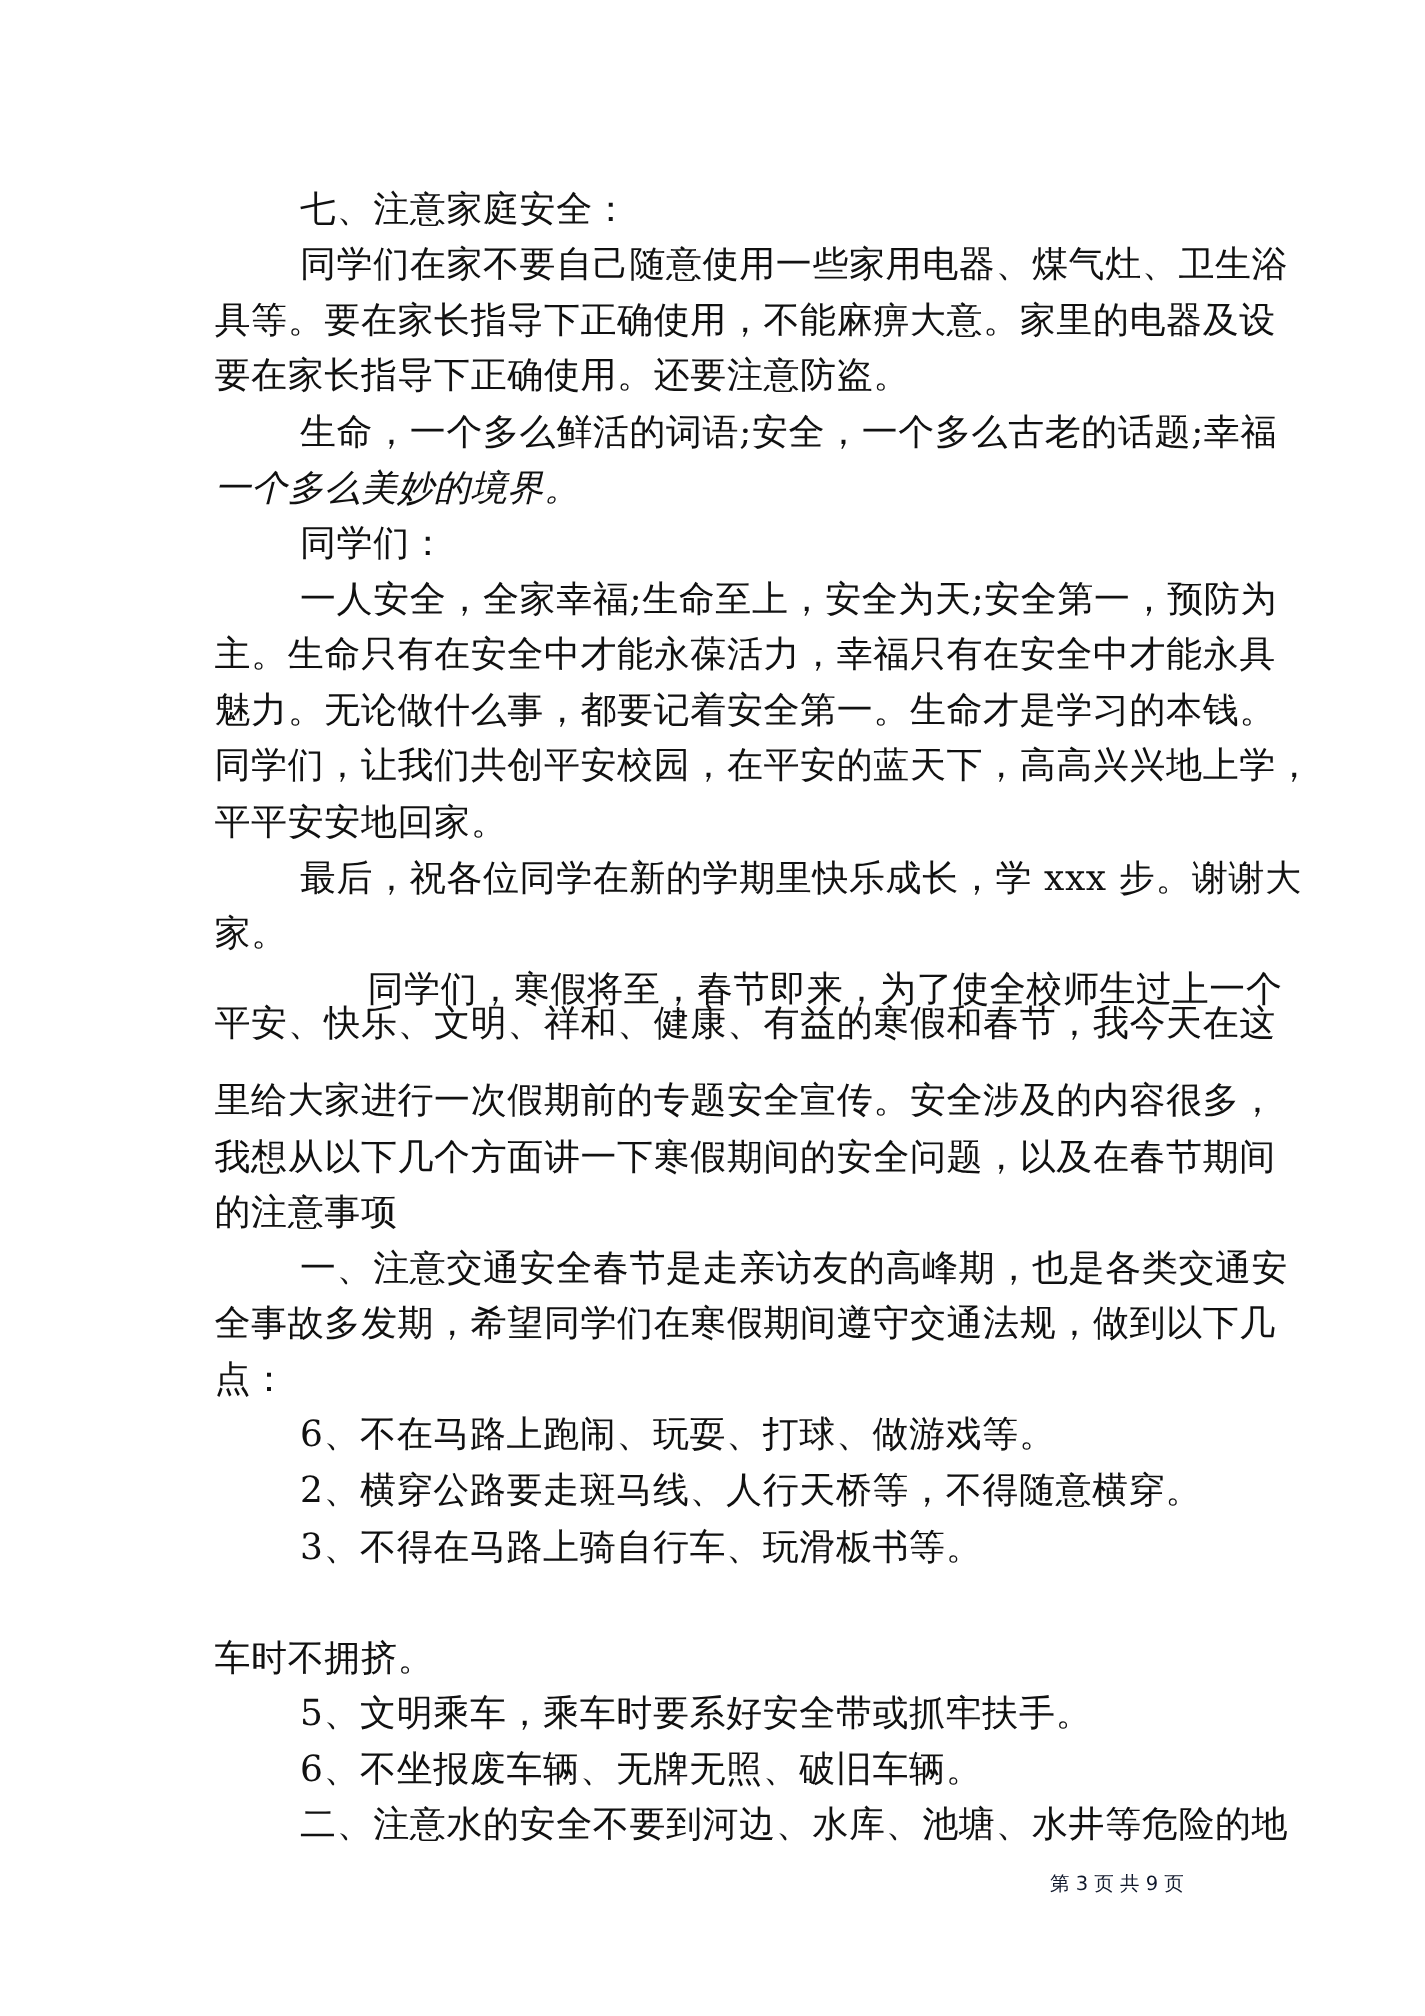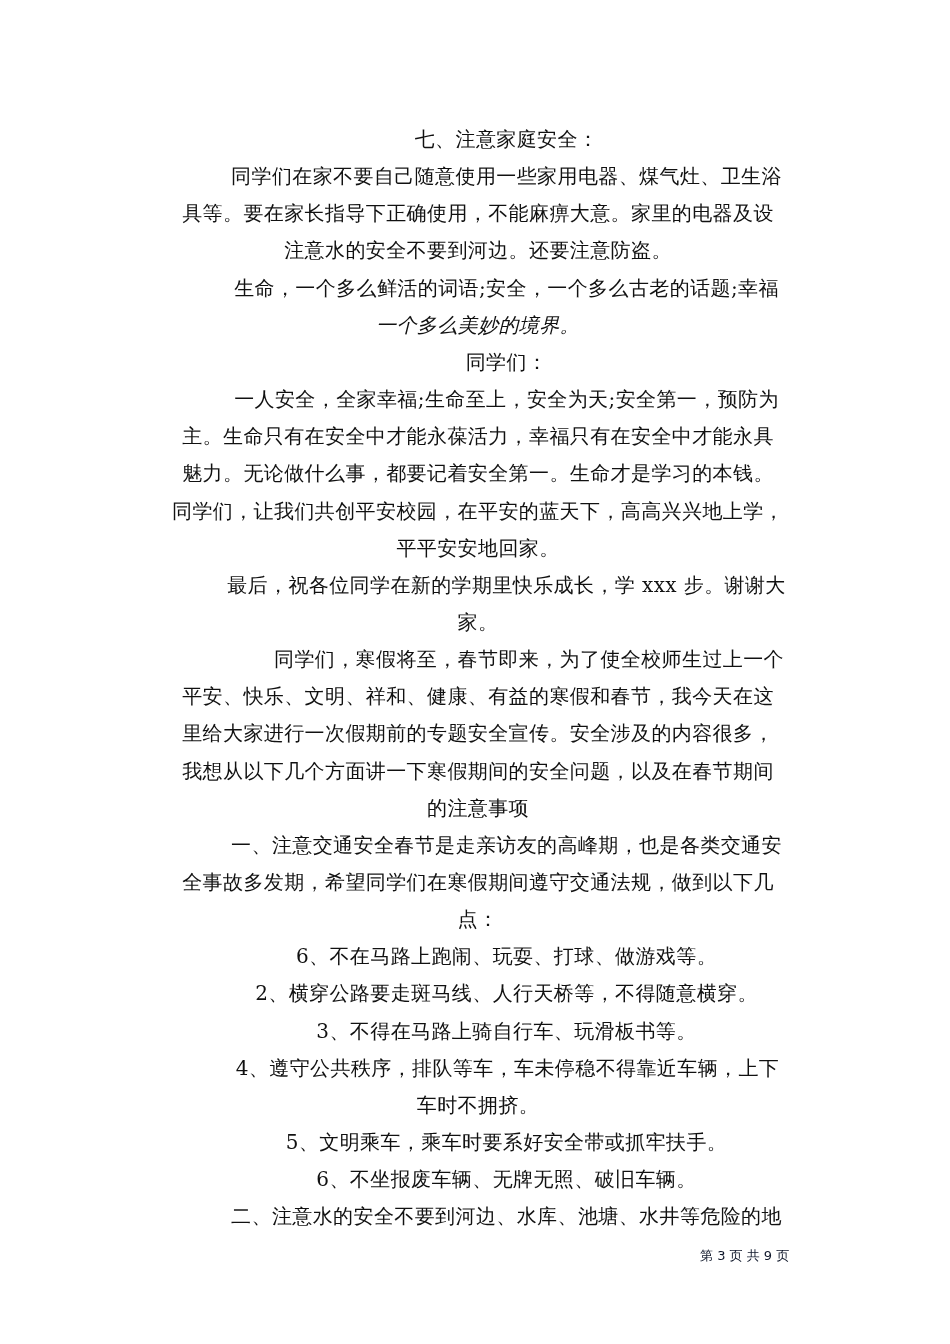--- a/index.html
+++ b/index.html
@@ -1,52 +1,51 @@
 <!DOCTYPE html>
 <html><head>
 <meta charset="utf-8">
 <style>
   html, body { margin: 0; padding: 0; background: #ffffff; }
   body { width: 950px; height: 1344px; position: relative; overflow: hidden;
          font-family: "DejaVu Serif", "Liberation Serif", serif; color: #111; }
   .page { position: absolute; left: 0; top: 0; width: 950px; height: 1344px; }
   .line { position: absolute; left: 143px; width: 670px; height: 37px;
-          font-size: 20px; line-height: 37px; white-space: nowrap;
-          letter-spacing: 0.4px; text-align: center; }
+          font-size: 24px; line-height: 37px; white-space: nowrap;
+          letter-spacing: 0.4px; }
   .footer { position: absolute; left: 700px; top: 1247px; font-size: 13px;
             color: #0f172a; font-family: "DejaVu Sans", sans-serif; }
 </style>
 </head>
 <body>
 
 <div class="page" id="page">
   <div class="footer">第 3 页 共 9 页</div>
 <div class="line" style="left: 200px; top: 121px; width: 613px;">七、注意家庭安全：</div>
     <div class="line" style="left: 200px; top: 158px; width: 613px;">同学们在家不要自己随意使用一些家用电器、煤气灶、卫生浴</div>
     <div class="line" style="left: 143px; top: 195px; width: 670px;">具等。要在家长指导下正确使用，不能麻痹大意。家里的电器及设</div>
-    <div class="line" style="left: 143px; top: 232px; width: 670px;">注意水的安全不要到河边。还要注意防盗。</div>
+    <div class="line" style="left: 143px; top: 232px; width: 670px;">要在家长指导下正确使用。还要注意防盗。</div>
     <div class="line" style="left: 200px; top: 270px; width: 613px;">生命，一个多么鲜活的词语;安全，一个多么古老的话题;幸福</div>
     <div class="line" style="left: 143px; top: 307px; width: 670px; font-style: italic;">一个多么美妙的境界。</div>
     <div class="line" style="left: 200px; top: 344px; width: 613px;">同学们：</div>
     <div class="line" style="left: 200px; top: 381px; width: 613px;">一人安全，全家幸福;生命至上，安全为天;安全第一，预防为</div>
     <div class="line" style="left: 143px; top: 418px; width: 670px;">主。生命只有在安全中才能永葆活力，幸福只有在安全中才能永具</div>
     <div class="line" style="left: 143px; top: 455px; width: 670px;">魅力。无论做什么事，都要记着安全第一。生命才是学习的本钱。</div>
     <div class="line" style="left: 143px; top: 493px; width: 670px; font-family: Liberation Serif, serif;">同学们，让我们共创平安校园，在平安的蓝天下，高高兴兴地上学，</div>
     <div class="line" style="left: 143px; top: 530px; width: 670px;">平平安安地回家。</div>
     <div class="line" style="left: 200px; top: 567px; width: 613px;">最后，祝各位同学在新的学期里快乐成长，学 xxx 步。谢谢大</div>
     <div class="line" style="left: 143px; top: 604px; width: 670px;">家。</div>
     <div class="line" style="left: 245px; top: 641px; width: 568px;">同学们，寒假将至，春节即来，为了使全校师生过上一个</div>
-    <div class="line" style="left: 143px; top: 678px; width: 670px;">平安、快乐、文明、祥和、健康、有益的寒假和春节，我今天在这</div>
+    <div class="line" style="left: 143px; top: 664px; width: 670px;">平安、快乐、文明、祥和、健康、有益的寒假和春节，我今天在这</div>
     <div class="line" style="left: 143px; top: 715px; width: 670px;">里给大家进行一次假期前的专题安全宣传。安全涉及的内容很多，</div>
     <div class="line" style="left: 143px; top: 753px; width: 670px;">我想从以下几个方面讲一下寒假期间的安全问题，以及在春节期间</div>
     <div class="line" style="left: 143px; top: 790px; width: 670px;">的注意事项</div>
     <div class="line" style="left: 200px; top: 827px; width: 613px;">一、注意交通安全春节是走亲访友的高峰期，也是各类交通安</div>
     <div class="line" style="left: 143px; top: 864px; width: 670px;">全事故多发期，希望同学们在寒假期间遵守交通法规，做到以下几</div>
     <div class="line" style="left: 143px; top: 901px; width: 670px;">点：</div>
     <div class="line" style="left: 200px; top: 938px; width: 613px;">6、不在马路上跑闹、玩耍、打球、做游戏等。</div>
     <div class="line" style="left: 200px; top: 975px; width: 613px;">2、横穿公路要走斑马线、人行天桥等，不得随意横穿。</div>
     <div class="line" style="left: 200px; top: 1013px; width: 613px;">3、不得在马路上骑自行车、玩滑板书等。</div>
-    <div class="line" style="left: 202px; top: 1050px; width: 611px;">4、遵守公共秩序，排队等车，车未停稳不得靠近车辆，上下</div>
     <div class="line" style="left: 143px; top: 1087px; width: 670px;">车时不拥挤。</div>
     <div class="line" style="left: 200px; top: 1124px; width: 613px;">5、文明乘车，乘车时要系好安全带或抓牢扶手。</div>
     <div class="line" style="left: 200px; top: 1161px; width: 613px;">6、不坐报废车辆、无牌无照、破旧车辆。</div>
     <div class="line" style="left: 200px; top: 1198px; width: 613px;">二、注意水的安全不要到河边、水库、池塘、水井等危险的地</div>
   </div>
 
 </body></html>

